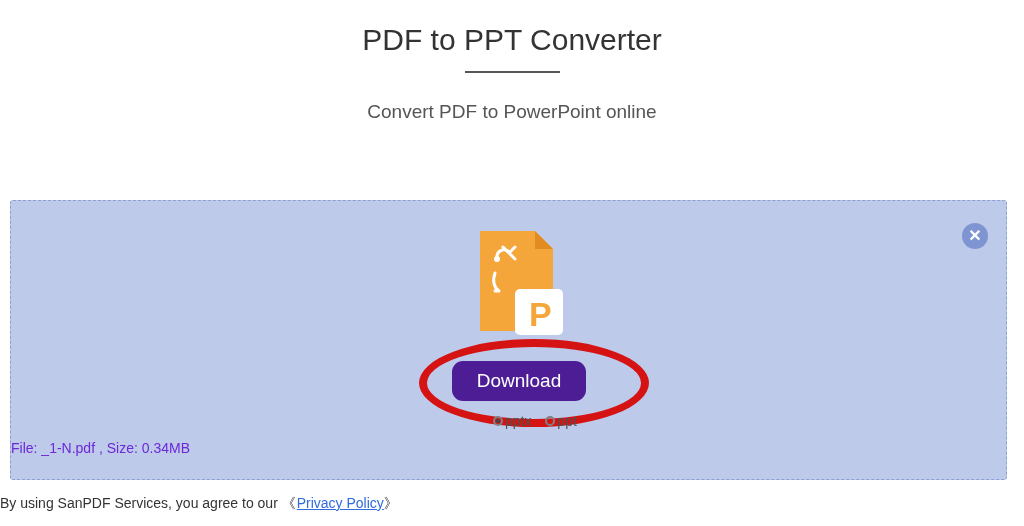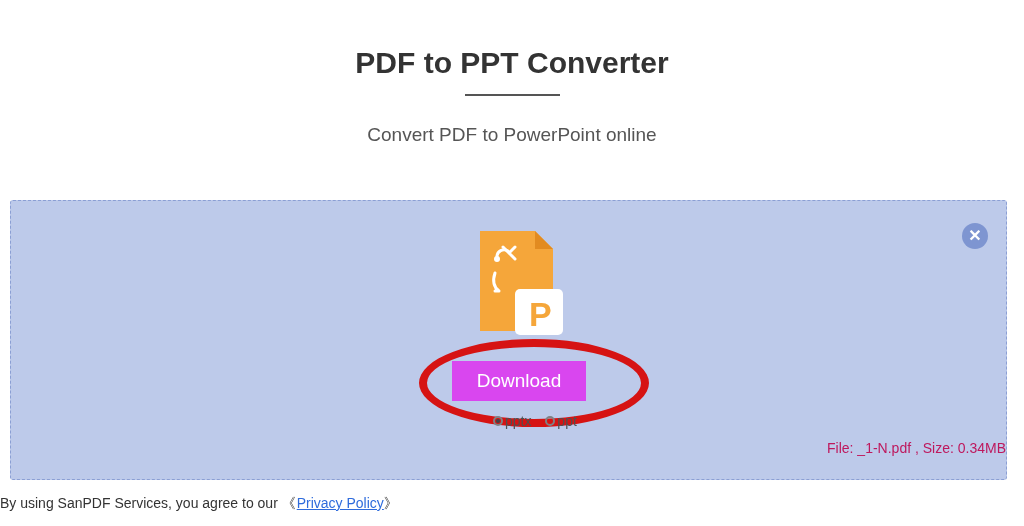--- a/index.html
+++ b/index.html
@@ -1,29 +1,29 @@
 <!DOCTYPE html>
 <html><head>
 <meta charset="utf-8">
 <style>
 html,body{margin:0;padding:0;width:1024px;height:526px;font-family:"Segoe UI",Arial,sans-serif;background:#fff;overflow:hidden}
-.page-title{text-align:center;font-size:30px;font-weight:700;color:#333;margin-top:46px}
+.page-title{text-align:center;font-size:30px;font-weight:400;color:#333;margin-top:23px}
 .title-underline{width:95px;height:0;border-bottom:2px solid #555;margin:14px auto 0}
 .subtitle{text-align:center;font-size:19px;color:#555;margin-top:28px}
 .dropzone{position:absolute;left:10px;top:200px;width:997px;height:280px;border:1.5px dashed #8b9fd4;border-radius:3px;background:#bdcaea;box-sizing:border-box}
 .close-btn{position:absolute;top:22px;right:18px;width:26px;height:26px;border-radius:50%;background:#7e95d1;display:flex;align-items:center;justify-content:center;cursor:pointer}
 .close-x{color:#fff;font-weight:700;font-size:16px;line-height:1;margin-top:-1px}
 .icon-wrap{position:absolute;left:464px;top:28px;width:96px;height:110px}
 .red-oval{position:absolute;left:408px;top:138px;width:230px;height:88px;border:8px solid #d61313;border-radius:50%;box-sizing:border-box;pointer-events:none}
-.download-btn{position:absolute;left:441px;top:160px;width:134px;height:40px;background:#d946ef;color:#fff;font-size:19px;display:flex;align-items:center;justify-content:center;border-radius:0;cursor:pointer}
+.download-btn{position:absolute;left:441px;top:160px;width:134px;height:40px;background:#4c1d95;color:#fff;font-size:19px;display:flex;align-items:center;justify-content:center;border-radius:11px;cursor:pointer}
 .fmt-group{position:absolute;left:482px;top:212px;font-size:14px;color:#505050}
 .fmt-item{display:inline-flex;align-items:center;margin-right:10px}
 .radio{width:10px;height:10px;border:2px solid #7e8185;border-radius:50%;display:inline-block;margin-right:2px;box-sizing:border-box;position:relative}
 .radio.checked::after{content:"";position:absolute;width:4px;height:4px;background:#40444b;border-radius:50%;left:1px;top:1px}
-.file-info{position:absolute;left:0;right:0;top:239px;text-align:right;font-size:14px;color:#be185d}
+.file-info{position:absolute;left:0;right:0;top:239px;text-align:left;font-size:14px;color:#6d28d9}
 .footer{position:absolute;left:0;right:0;top:495px;text-align:left;font-size:14px;color:#333}
 .footer a{color:#2e6bdc;text-decoration:underline;cursor:pointer}
 .bracket{letter-spacing:1px}
 </style>
 </head>
 <body>
 
 <div class="page-title">PDF to PPT Converter</div>
 <div class="title-underline"></div>
 <div class="subtitle">Convert PDF to PowerPoint online</div>

